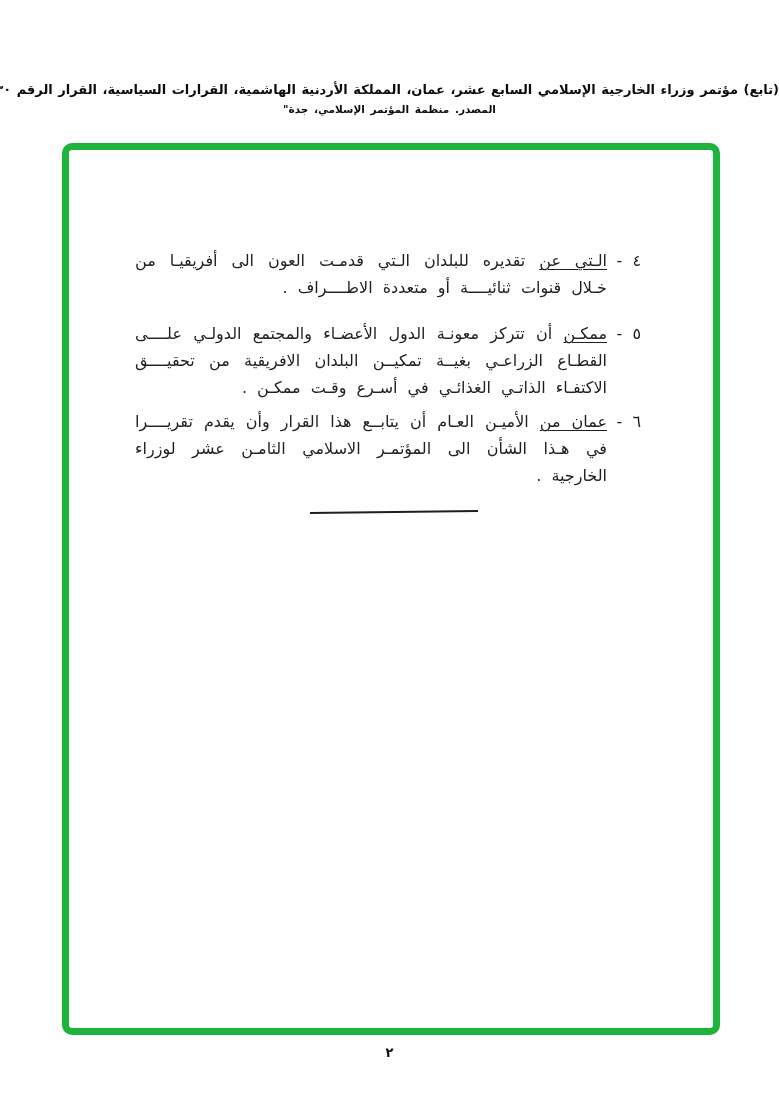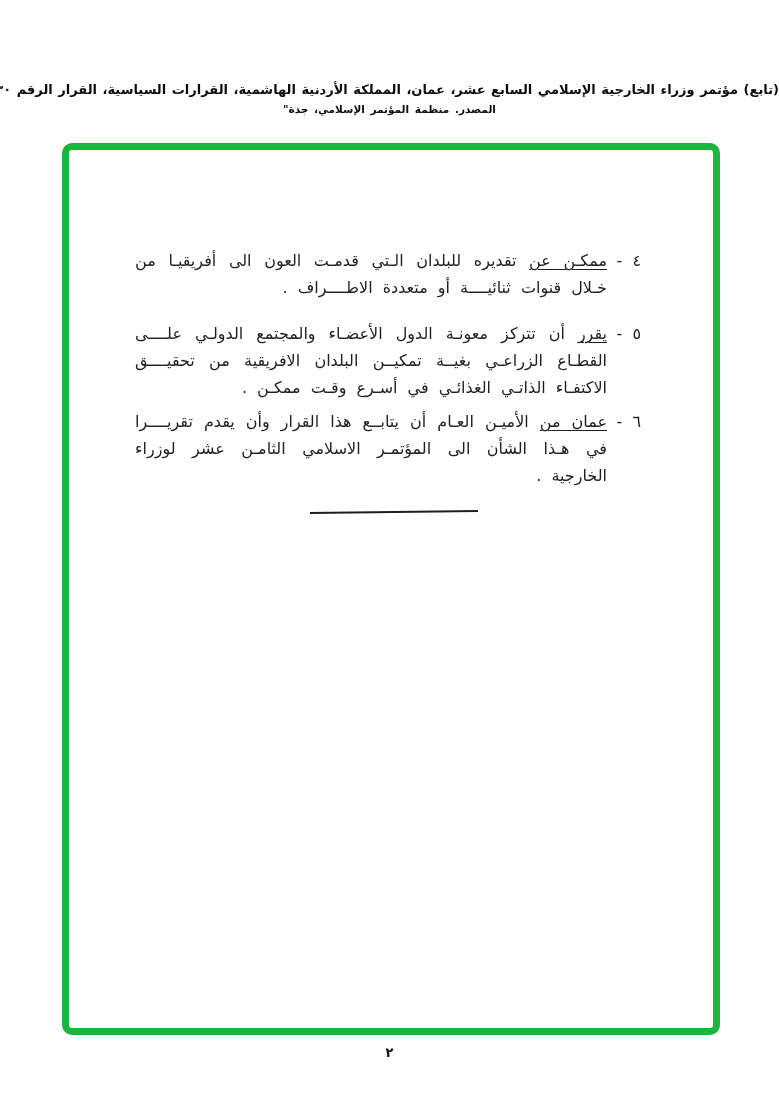--- a/index.html
+++ b/index.html
@@ -101,29 +101,29 @@
   <div class="doc-header">
     <div class="line1">(تابع) مؤتمر وزراء الخارجية الإسلامي السابع عشر، عمان، المملكة الأردنية الهاشمية، القرارات السياسية، القرار الرقم ١٧/٣٠-س</div>
     <div class="line2">المصدر.  منظمة المؤتمر الإسلامي، جدة"</div>
   </div>
 
   <div class="green-box" style="border-color:#1db33c"></div>
 
   <div class="item item-4">
     <span class="num">٤ -</span>
     <p class="text">
-      <span class="lead">ممكـن عن</span>
+      <span class="lead">الـتي عن</span>
       <span>تقديره للبلدان الـتي قدمـت العون الى أفريقيـا من خـلال قنوات ثنائيــــة أو متعددة الاطــــراف .</span>
     </p>
   </div>
 
   <div class="item item-5">
     <span class="num">٥ -</span>
     <p class="text">
-      <span class="lead">يقرر</span>
+      <span class="lead">ممكـن</span>
       <span>أن تتركز معونـة الدول الأعضـاء والمجتمع الدولـي علــــى القطـاع الزراعـي بغيــة تمكيــن البلدان الافريقية من تحقيــــق الاكتفـاء الذاتـي الغذائـي في أسـرع وقـت ممكـن .</span>
     </p>
   </div>
 
   <div class="item item-6">
     <span class="num">٦ -</span>
     <p class="text">
       <span class="lead">عمان من</span>
       <span>الأميـن العـام أن يتابــع هذا القرار وأن يقدم تقريــــرا في هـذا الشأن الى المؤتمـر الاسلامي الثامـن عشر لوزراء الخارجية .</span>
     </p>

